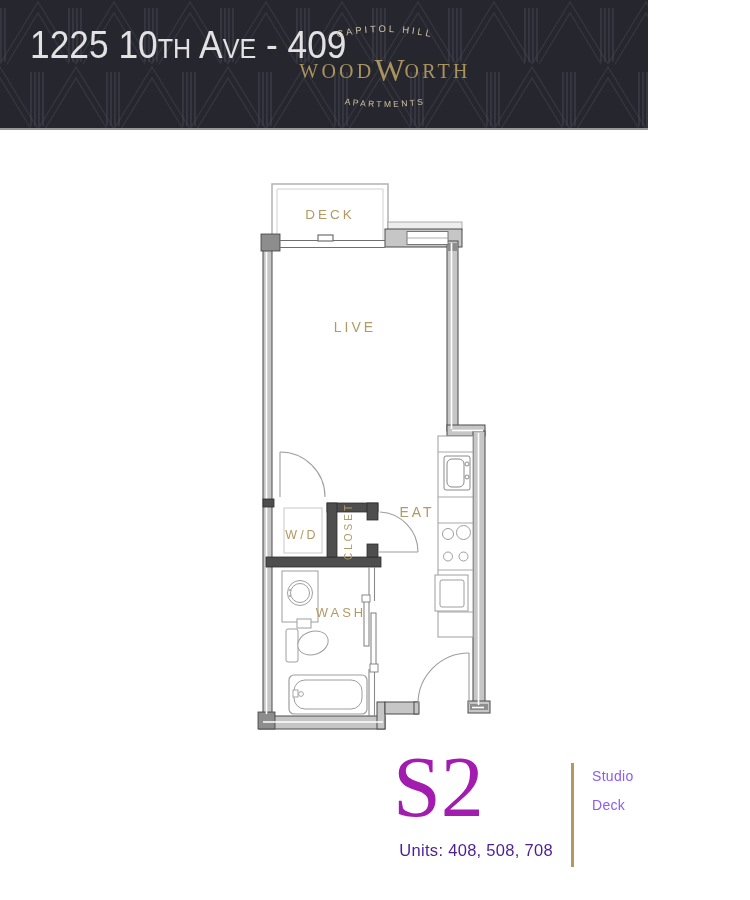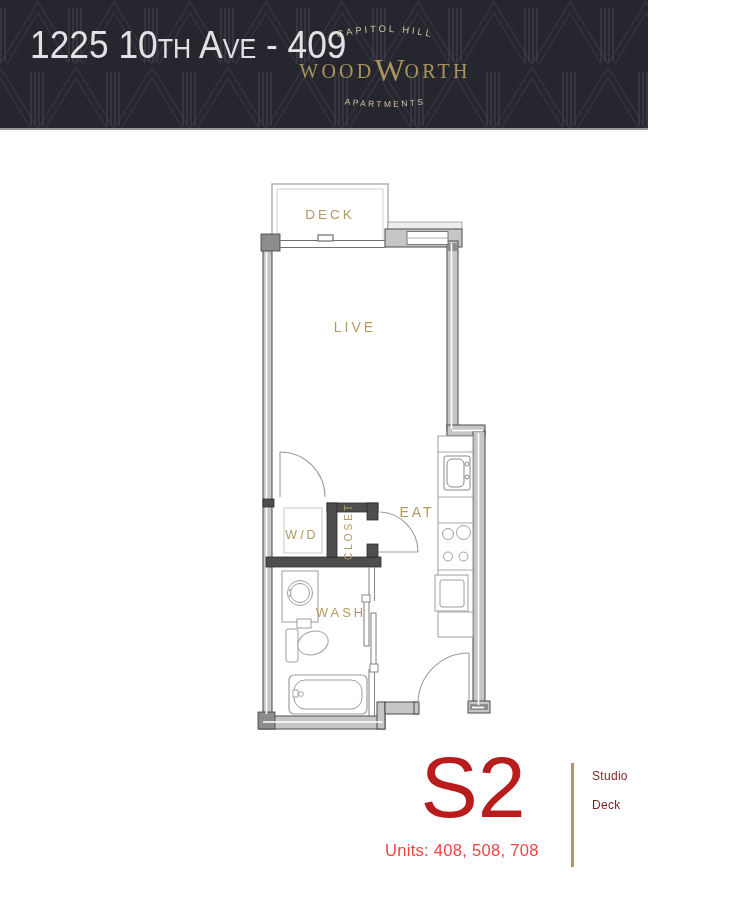--- a/index.html
+++ b/index.html
@@ -22,34 +22,34 @@
   .logo{position:absolute;left:293px;top:6px;}
   
   .plan{position:absolute;left:0;top:148px;}
   .room-label{
     font-family:"Liberation Sans",sans-serif;
     fill:#b29a62;letter-spacing:3px;
   }
   
   .plan-code{
     position:absolute;left:393px;top:741px;width:160px;
-    font-family:Liberation Sans, sans-serif;font-size:86px;line-height:92px;
-    color:#b91c1c;text-align:center;
+    font-family:Liberation Serif, serif;font-size:86px;line-height:92px;
+    color:#a21caf;text-align:left;
   }
   .units-line{
     position:absolute;left:385px;top:841px;width:168px;
-    font-size:16.5px;color:#ef4444;letter-spacing:.3px;
+    font-size:16.5px;color:#4c1d95;text-align:right;letter-spacing:.3px;
   }
   .info-divider{
     position:absolute;left:571px;top:763px;width:2.5px;height:104px;
     background:#b3995f;
   }
   .features{position:absolute;left:592px;top:762px;}
   .feature{
-    font-size:12px;line-height:28.5px;color:#7f1d1d;letter-spacing:.3px;
+    font-size:14px;line-height:28.5px;color:#8b5cf6;letter-spacing:.3px;
     white-space:nowrap;
   }
 </style>
 </head>
 <body>
 
 <div class="header">
   <svg class="pattern" width="750" height="128" aria-hidden="true">
     <defs>
       <pattern id="deco" width="76" height="130" patternUnits="userSpaceOnUse">

